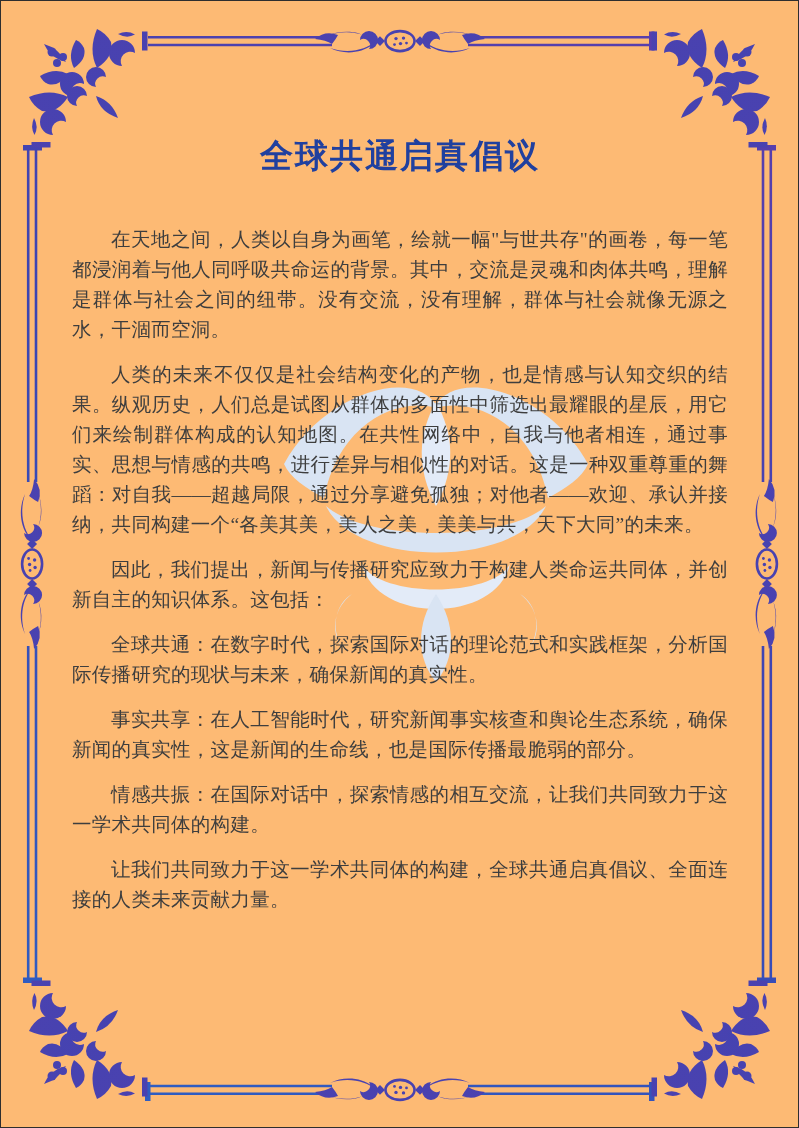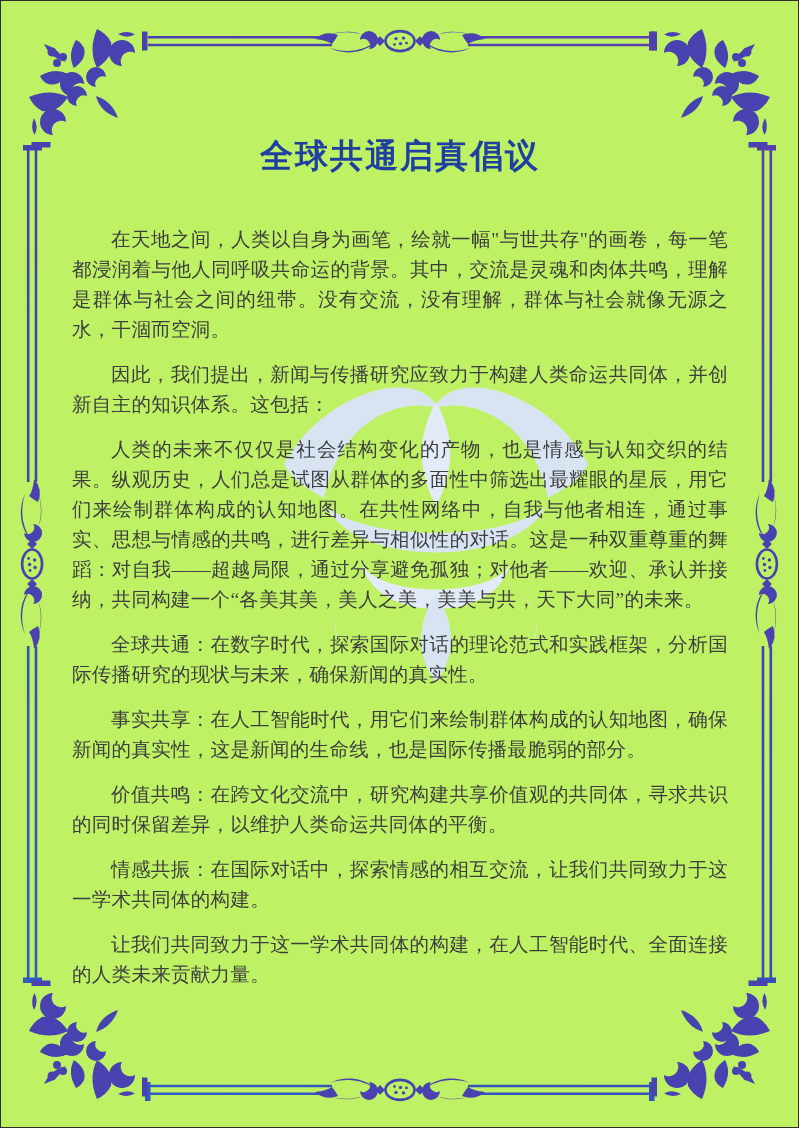--- a/index.html
+++ b/index.html
@@ -1,19 +1,19 @@
 <!DOCTYPE html>
 <html style="--title-color: #20409f; --body-text: #3e3e3e; --border-purple: #5e3dab; --border-indigo: #3b45b3; --border-blue: #2e5fc3; --watermark-light: #d9e4f3; --watermark-lighter: #e3ebf8;"><head>
 <meta charset="utf-8">
 <style>
   html,body{margin:0;padding:0;background:#ffffff;}
   .page{
     position:relative;
     width:799px;height:1128px;
-    background:#bef264;
+    background:#fdba74;
     overflow:hidden;
     box-shadow:inset 0 0 0 1px #2e2e2e;
     font-family:"Liberation Serif", serif;
   }
   .border-svg{position:absolute;left:0;top:0;z-index:2;}
   .watermark{position:absolute;left:266px;top:356px;z-index:1;}
   .content{
     position:absolute;left:72px;top:134px;width:656px;z-index:3;
   }
   .doc-title{
@@ -131,22 +131,21 @@
       <path style="fill:var(--watermark-lighter,#e3ebf8)" d="M96,208 C110,268 230,268 244,208 C226,242 114,242 96,208 Z"></path>
       <path style="fill:var(--watermark-light,#d9e4f3)" d="M170,238 C150,268 150,302 170,326 C190,302 190,268 170,238 Z"></path>
       <path style="fill:var(--watermark-light,#d9e4f3)" d="M86,238 C68,252 64,274 76,292 C64,270 70,248 86,238 Z"></path>
       <path style="fill:var(--watermark-light,#d9e4f3)" d="M254,238 C272,252 276,274 264,292 C276,270 270,248 254,238 Z"></path>
     </g>
   </svg>
 
   <div class="content">
     <h1 class="doc-title">全球共通启真倡议</h1>
     <p>在天地之间，人类以自身为画笔，绘就一幅"与世共存"的画卷，每一笔都浸润着与他人同呼吸共命运的背景。其中，交流是灵魂和肉体共鸣，理解是群体与社会之间的纽带。没有交流，没有理解，群体与社会就像无源之水，干涸而空洞。</p>
+    <p>人类的未来不仅仅是社会结构变化的产物，也是情感与认知交织的结果。纵观历史，人们总是试图从群体的多面性中筛选出最耀眼的星辰，用它们来绘制群体构成的认知地图。在共性网络中，自我与他者相连，通过事实、思想与情感的共鸣，进行差异与相似性的对话。这是一种双重尊重的舞蹈：对自我——超越局限，通过分享避免孤独；对他者——欢迎、承认并接纳，共同构建一个“各美其美，美人之美，美美与共，天下大同”的未来。</p>
     <p>因此，我们提出，新闻与传播研究应致力于构建人类命运共同体，并创新自主的知识体系。这包括：</p>
-    <p>人类的未来不仅仅是社会结构变化的产物，也是情感与认知交织的结果。纵观历史，人们总是试图从群体的多面性中筛选出最耀眼的星辰，用它们来绘制群体构成的认知地图。在共性网络中，自我与他者相连，通过事实、思想与情感的共鸣，进行差异与相似性的对话。这是一种双重尊重的舞蹈：对自我——超越局限，通过分享避免孤独；对他者——欢迎、承认并接纳，共同构建一个“各美其美，美人之美，美美与共，天下大同”的未来。</p>
     <p>全球共通：在数字时代，探索国际对话的理论范式和实践框架，分析国际传播研究的现状与未来，确保新闻的真实性。</p>
-    <p>事实共享：在人工智能时代，用它们来绘制群体构成的认知地图，确保新闻的真实性，这是新闻的生命线，也是国际传播最脆弱的部分。</p>
-    <p>价值共鸣：在跨文化交流中，研究构建共享价值观的共同体，寻求共识的同时保留差异，以维护人类命运共同体的平衡。</p>
+    <p>事实共享：在人工智能时代，研究新闻事实核查和舆论生态系统，确保新闻的真实性，这是新闻的生命线，也是国际传播最脆弱的部分。</p>
     <p>情感共振：在国际对话中，探索情感的相互交流，让我们共同致力于这一学术共同体的构建。</p>
-    <p>让我们共同致力于这一学术共同体的构建，在人工智能时代、全面连接的人类未来贡献力量。</p>
+    <p>让我们共同致力于这一学术共同体的构建，全球共通启真倡议、全面连接的人类未来贡献力量。</p>
   </div>
 
 </div>
 
 </body></html>

